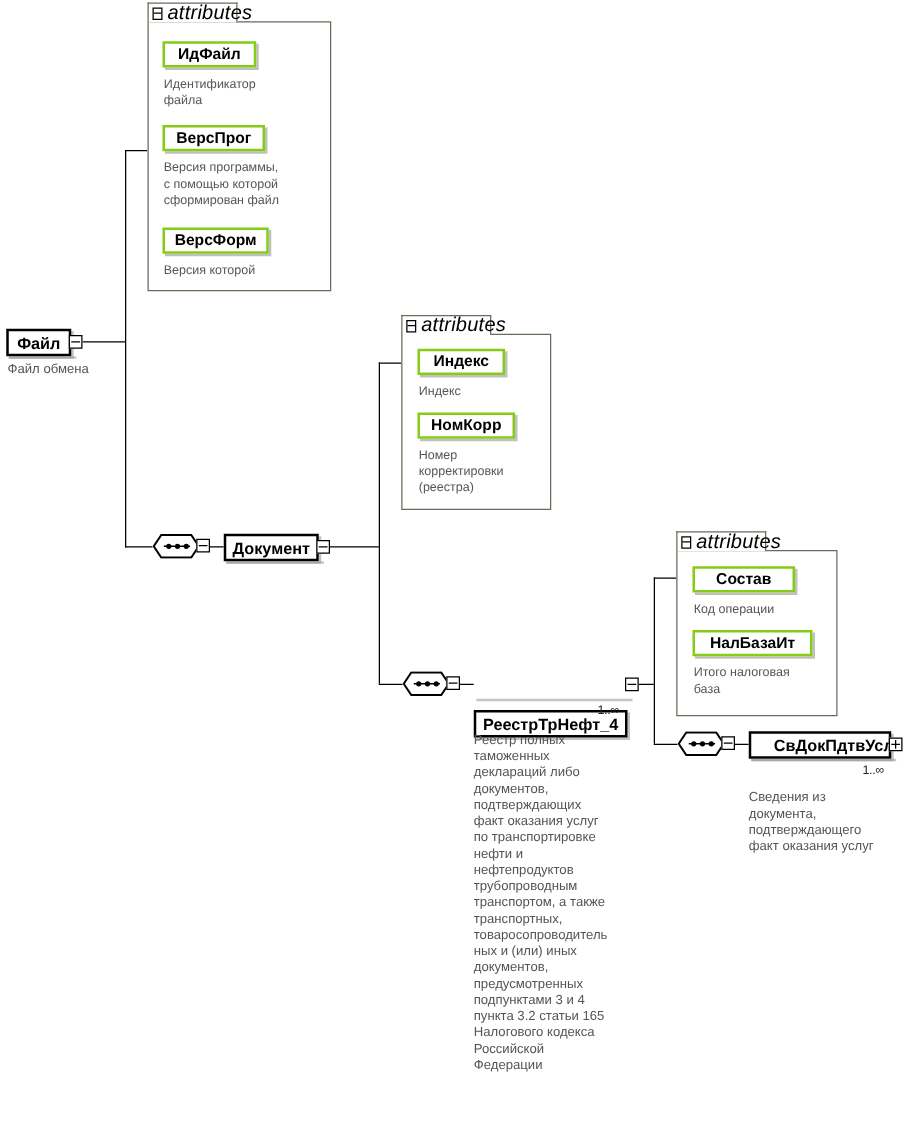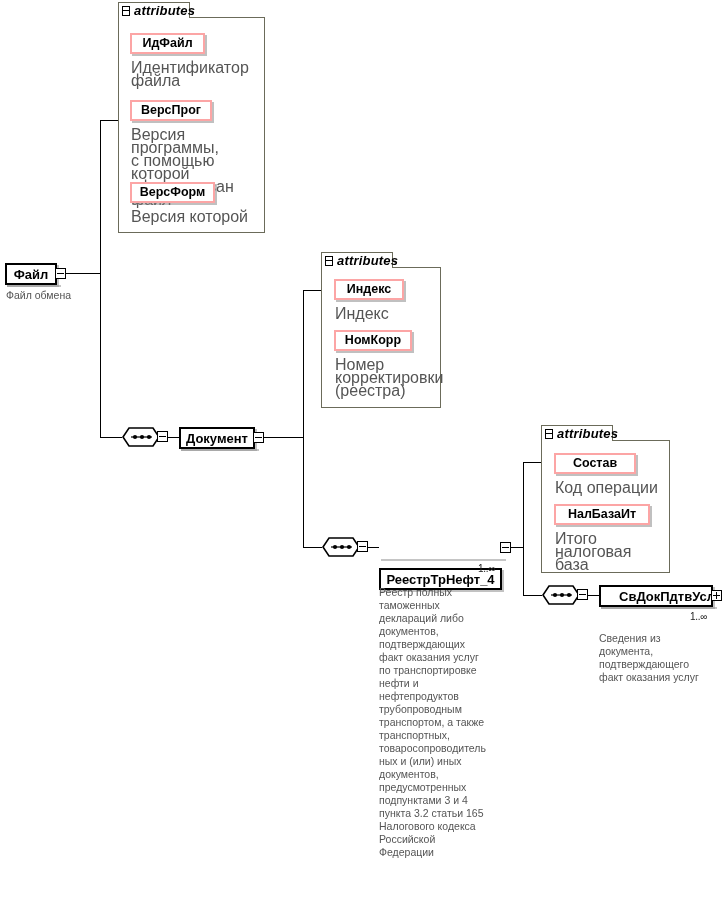--- a/index.html
+++ b/index.html
@@ -43,21 +43,21 @@
     justify-content: center;
     padding: 0 6px;
     white-space: nowrap;
     box-shadow: 2px 2px 0 rgba(120,120,120,0.45);
   }
 
   
   .attrbox {
     position: absolute;
     box-sizing: border-box;
-    border: 2px solid #fca5a5;
+    border: 2px solid #84cc16;
     background: #fff;
     font-weight: bold;
     font-size: 12.5px;
     line-height: 1;
     display: flex;
     align-items: center;
     justify-content: center;
     padding: 0 5px;
     white-space: nowrap;
     box-shadow: 2px 2px 0 rgba(130,130,130,0.5);
@@ -110,22 +110,22 @@
   .attrtab .tabtoggle {
     box-sizing: border-box;
     width: 10px; height: 10px;
     border: 1px solid #000;
     background: #fff;
     display: flex; align-items: center; justify-content: center;
   }
   .attrtab .tabtoggle .bar { width: 6px; height: 1px; background: #000; }
   .attrtab .tablabel {
     font-style: italic;
-    font-weight: bold;
-    font-size: 13px;
+    font-weight: normal;
+    font-size: 16px;
     letter-spacing: 0.2px;
     color: #000;
   }
 
   
   .seq {
     position: absolute;
     width: 44px;
     height: 20px;
     z-index: 4;
@@ -135,21 +135,21 @@
   
   .cap {
     position: absolute;
     font-size: 10.5px;
     line-height: 13px;
     color: #555555;
     white-space: pre-line;
   }
   .cap.attrcap {
     color: #555555;
-    font-size: 16px;
+    font-size: 10px;
     line-height: 13px;
   }
   .card {
     position: absolute;
     font-size: 10px;
     line-height: 10px;
     color: #222;
     font-family: "Liberation Sans", sans-serif;
     letter-spacing: -0.3px;
   }

